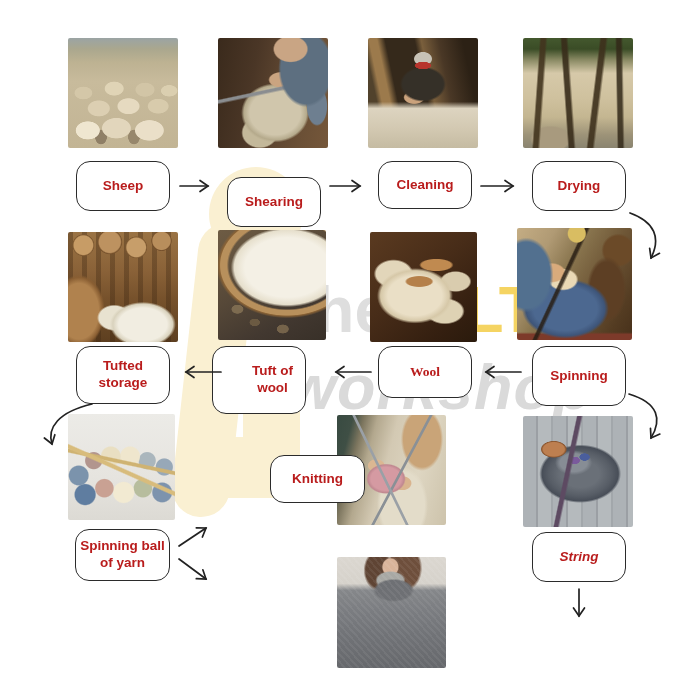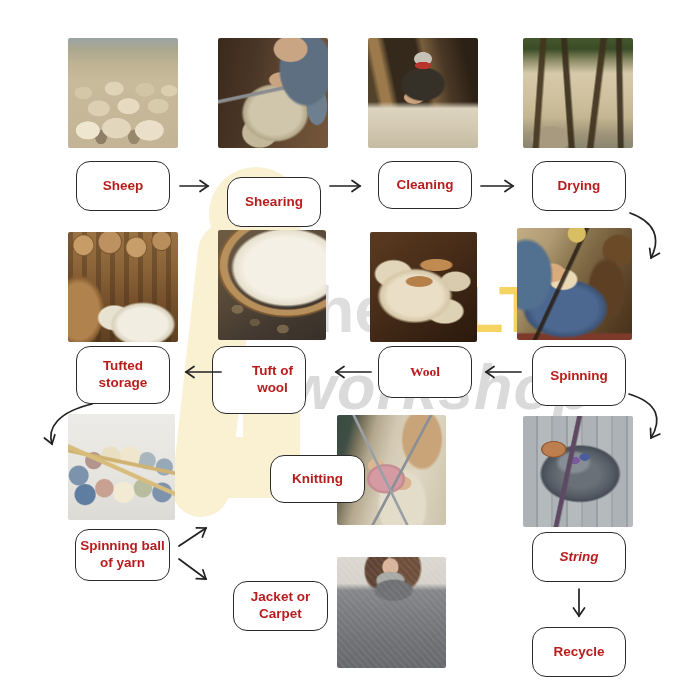--- a/index.html
+++ b/index.html
@@ -192,17 +192,15 @@
   <div class="node" style="left:76px;top:161px;width:94px;height:50px;">Sheep</div>
   <div class="node" style="left:227px;top:161px;width:94px;height:50px;margin-top:16px;">Shearing</div>
   <div class="node" style="left:378px;top:161px;width:94px;height:48px;">Cleaning</div>
   <div class="node" style="left:532px;top:161px;width:94px;height:50px;">Drying</div>
   <div class="node" style="left:76px;top:346px;width:94px;height:58px;">Tufted storage</div>
   <div class="node" style="left:212px;top:346px;width:94px;height:68px;padding-left:31px;">Tuft of wool</div>
   <div class="node" style="left:378px;top:346px;width:94px;height:52px;font-family:Liberation Serif, serif;">Wool</div>
   <div class="node" style="left:532px;top:346px;width:94px;height:60px;">Spinning</div>
   <div class="node" style="left:232px;top:455px;width:95px;height:48px;margin-left:38px;">Knitting</div>
   <div class="node" style="left:75px;top:529px;width:95px;height:52px;">Spinning ball of yarn</div>
-  <div class="node" style="left:233px;top:581px;width:95px;height:50px;">Jacket or Carpet</div>
   <div class="node" style="left:532px;top:532px;width:94px;height:50px;font-style:italic;">String</div>
-  <div class="node" style="left:532px;top:627px;width:94px;height:50px;">Recycle</div>
 
 </div>
 
 </body></html>

